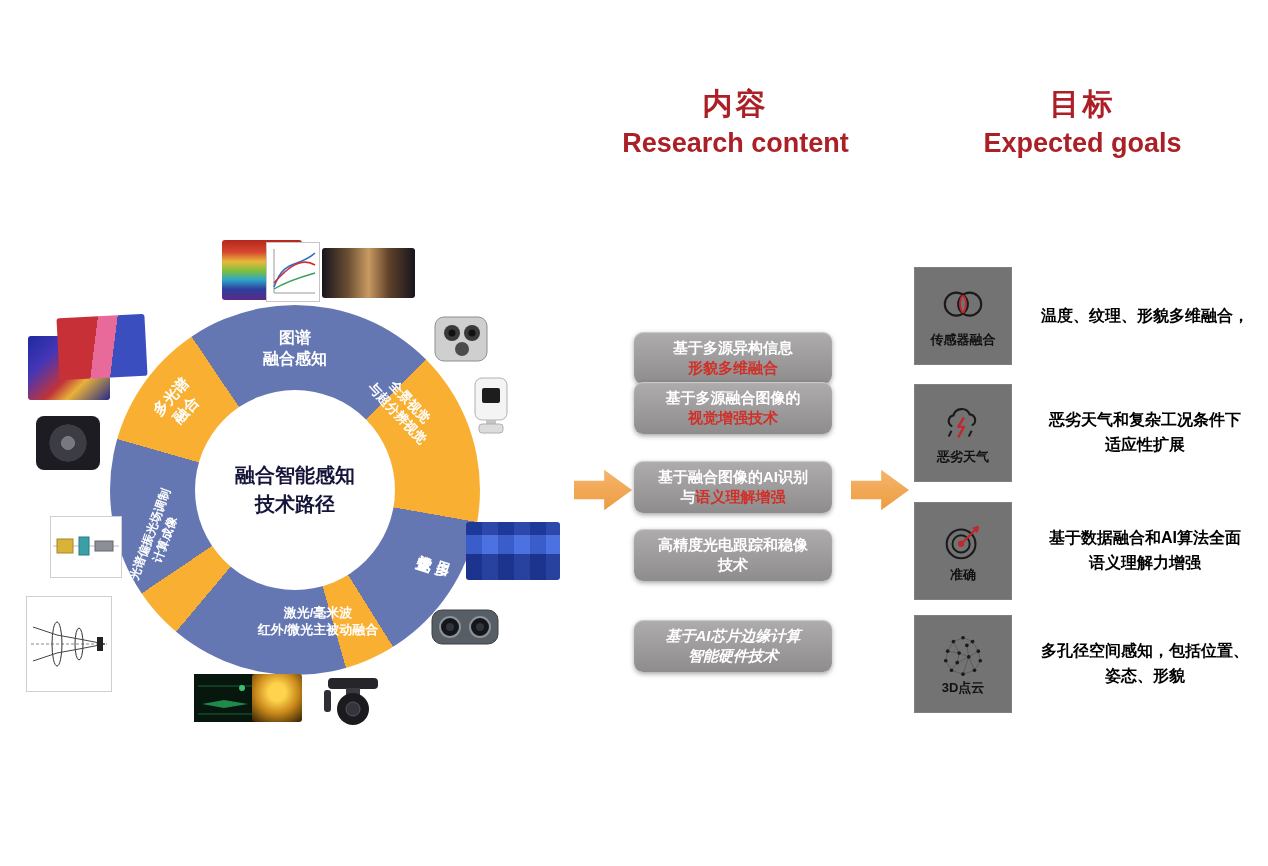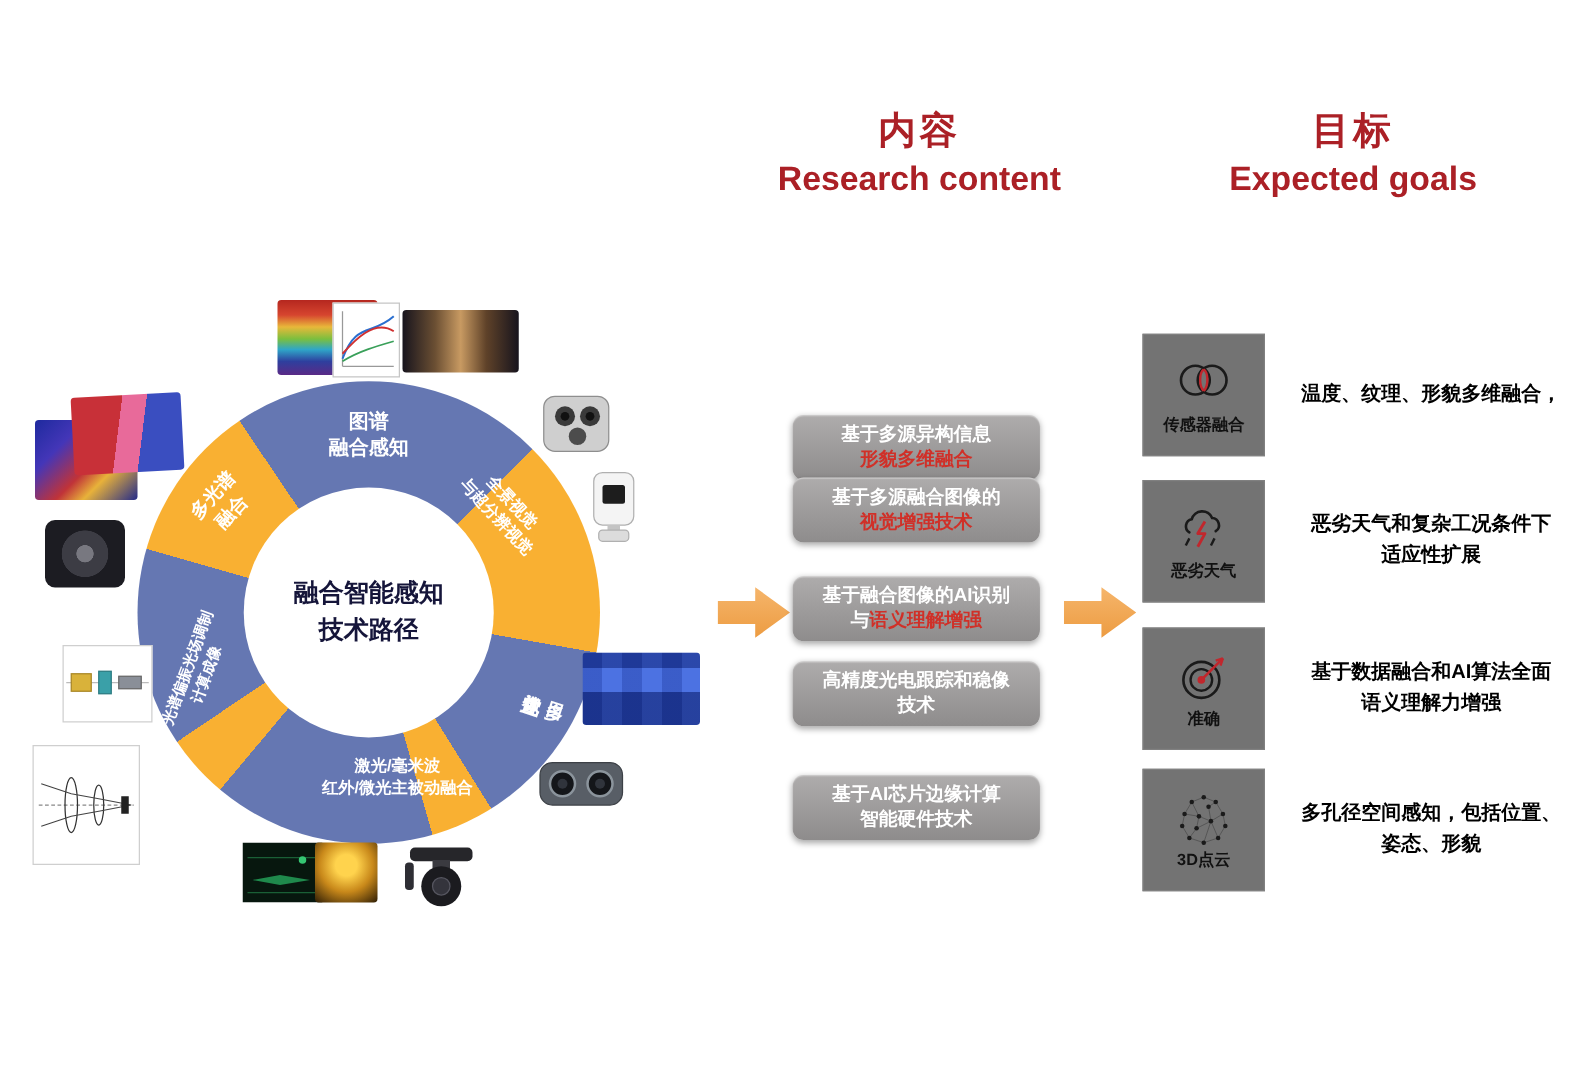--- a/index.html
+++ b/index.html
@@ -66,21 +66,21 @@
   #t-strawb{left:58px;top:316px;width:88px;height:62px;border-radius:3px;transform:rotate(-3deg);z-index:4;
     background:linear-gradient(100deg,#c83038 0 42%,#e86a9a 42% 62%,#3a4ec0 62% 100%);}
 
   
   .rbox{position:absolute;left:634px;width:198px;height:52px;border-radius:9px;
         background:linear-gradient(180deg,#aeacac,#8e8c8c);
         box-shadow:0 2px 5px rgba(0,0,0,.35), inset 0 1px 1px rgba(255,255,255,.4);
         color:#fff;font-weight:bold;font-size:15px;text-align:center;
         display:flex;flex-direction:column;justify-content:center;line-height:1.35;z-index:4;}
   .rbox .accent{color:var(--accent-red,#d03028);}
-  #rbox-0{top:288px;margin-top:44px;} #rbox-1{top:382px;} #rbox-2{top:461px;} #rbox-3{top:529px;} #rbox-4{top:620px;}
+  #rbox-0{top:288px;margin-top:44px;} #rbox-1{top:382px;} #rbox-2{top:461px;} #rbox-3{top:529px;} #rbox-4{top:620px;font-style:italic;}
 
   
   .flow-arrow{position:absolute;top:467px;width:58px;height:46px;z-index:4;
     background:linear-gradient(180deg,#f6b76e,var(--arrow-orange,#ec9a3f));
     clip-path:polygon(0 30%,52% 30%,52% 6%,100% 50%,52% 94%,52% 70%,0 70%);}
   #arrow-1{left:574px;} #arrow-2{left:851px;}
 
   
   .goal-row{position:absolute;left:914px;width:350px;height:96px;display:flex;align-items:center;z-index:4;}
   #grow-0{top:268px;} #grow-1{top:385px;} #grow-2{top:503px;} #grow-3{top:616px;}

